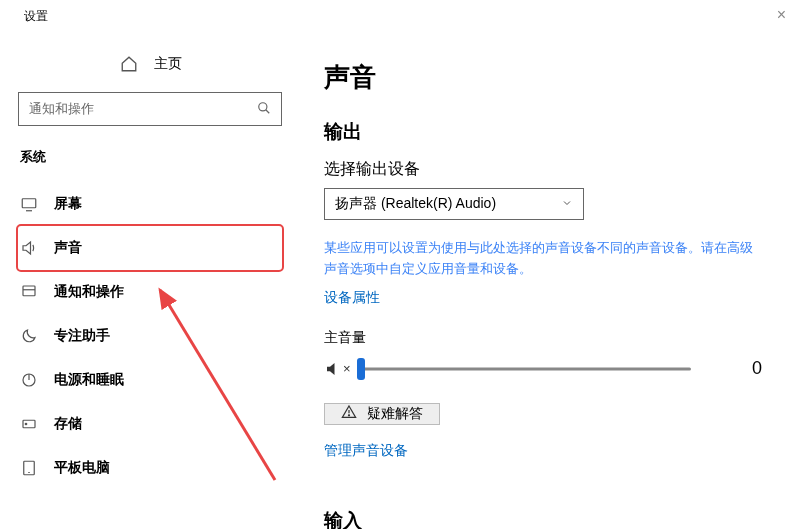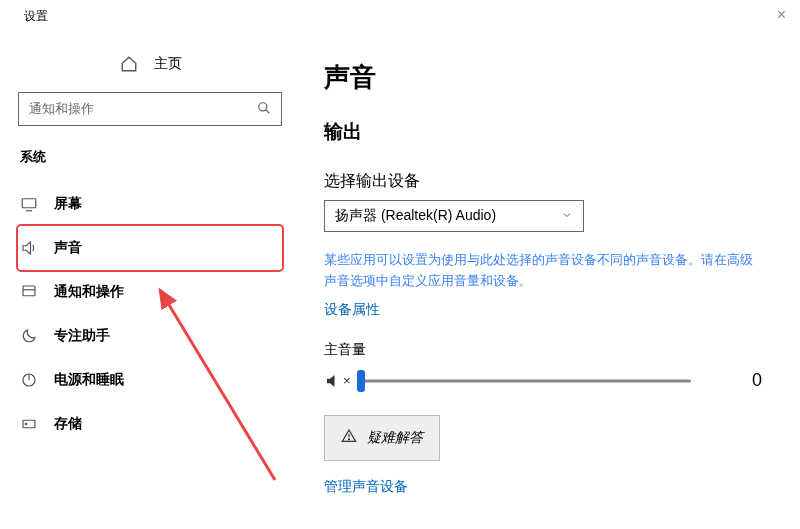--- a/index.html
+++ b/index.html
@@ -14,34 +14,34 @@
     .search-box { display: flex; align-items: center; justify-content: space-between; height: 34px; border: 1px solid #666; padding: 0 10px; margin-bottom: 22px; }
     .search-box span.ph { color: #666; font-size: 13px; }
     .search-box .sicon { color: #666; font-size: 14px; }
     .category { font-size: 13px; font-weight: 600; margin-bottom: 16px; padding-left: 2px; }
     .navlist { display: flex; flex-direction: column; gap: 0; }
     .navitem { display: flex; align-items: center; height: 44px; gap: 16px; font-size: 14px; padding-left: 2px; cursor: pointer; font-weight: bold; }
     .navitem .icon { width: 18px; display: flex; justify-content: center; color: #555; }
     .navitem.selected { outline: 2px solid #e84545; border-radius: 3px; }
     .content { flex: 1; padding: 28px 30px 0 24px; overflow: hidden; position: relative; }
     h1.page-title { font-size: 26px; font-weight: 600; margin-bottom: 24px; }
-    h2.section { font-size: 19px; font-weight: 600; margin-bottom: 26px; }
+    h2.section { font-size: 19px; font-weight: 600; margin-bottom: 14px; }
     .label { font-size: 16px; margin-bottom: 8px; }
     .dropdown { display: flex; align-items: center; justify-content: space-between; width: 260px; height: 32px; border: 1px solid #666; padding: 0 10px; font-size: 14px; margin-bottom: 18px; }
     .dropdown .chev { color: #555; }
     .helptext { font-size: 13px; color: #3b82f6; line-height: 1.6; margin-bottom: 8px; max-width: 430px; }
     .link { font-size: 14px; color: #0067c0; margin-bottom: 22px; display: inline-block; }
     .volume-label { font-size: 14px; margin-bottom: 10px; }
     .volume-row { display: flex; align-items: center; margin-bottom: 22px; }
     .vol-icon { font-size: 18px; color: #333; margin-right: 10px; display: flex; align-items: center; gap: 1px; }
     .slider { position: relative; flex: 0 0 330px; height: 24px; }
     .slider .track { position: absolute; left: 0; right: 0; top: 50%; height: 3px; background: #888; transform: translateY(-50%); border-radius: 2px; }
     .slider .thumb { position: absolute; left: 0; top: 50%; width: 8px; height: 22px; background: #1a6dd6; border-radius: 3px; transform: translate(-50%, -50%); }
     .volume-value { margin-left: auto; font-size: 18px; padding-right: 8px; }
-    .btn { display: inline-flex; align-items: center; gap: 10px; height: 46px; padding: 0 16px; border: 1px solid #bbb; background: #eee; font-size: 14px; margin-bottom: 16px; font-style: italic; }
+    .btn { display: inline-flex; align-items: center; gap: 10px; height: 22px; padding: 0 16px; border: 1px solid #bbb; background: #eee; font-size: 14px; margin-bottom: 16px; }
     .btn .warn-icon { font-size: 14px; }
     .subsection { margin-top: 14px; padding-top: 12px; }
     .arrow-overlay { position: absolute; pointer-events: none; left: 0; top: 0; z-index: 10; }
     svg.icon-svg { width: 18px; height: 18px; }
   </style>
 </head>
 <body>
 
 <div class="window">
 
@@ -130,20 +130,29 @@
         <div class="navitem">
           <span class="icon">
             <svg class="icon-svg" viewBox="0 0 24 24" fill="none" stroke="#555" stroke-width="1.6">
                 <rect x="4" y="7" width="16" height="10" rx="1"></rect>
                 <circle cx="8" cy="12" r="1" fill="#555"></circle>
               </svg>
           </span>
           <span>存储</span>
         </div>
 
+        <div class="navitem">
+          <span class="icon">
+            <svg class="icon-svg" viewBox="0 0 24 24" fill="none" stroke="#555" stroke-width="1.6">
+                <rect x="5" y="3" width="14" height="18" rx="1"></rect>
+                <line x1="11" y1="18" x2="13" y2="18"></line>
+              </svg>
+          </span>
+          <span>平板电脑</span>
+        </div>
 
       </div>
     </div>
 
     <div class="content">
 
       <h1 class="page-title">声音</h1>
 
       <h2 class="section">输出</h2>
 

